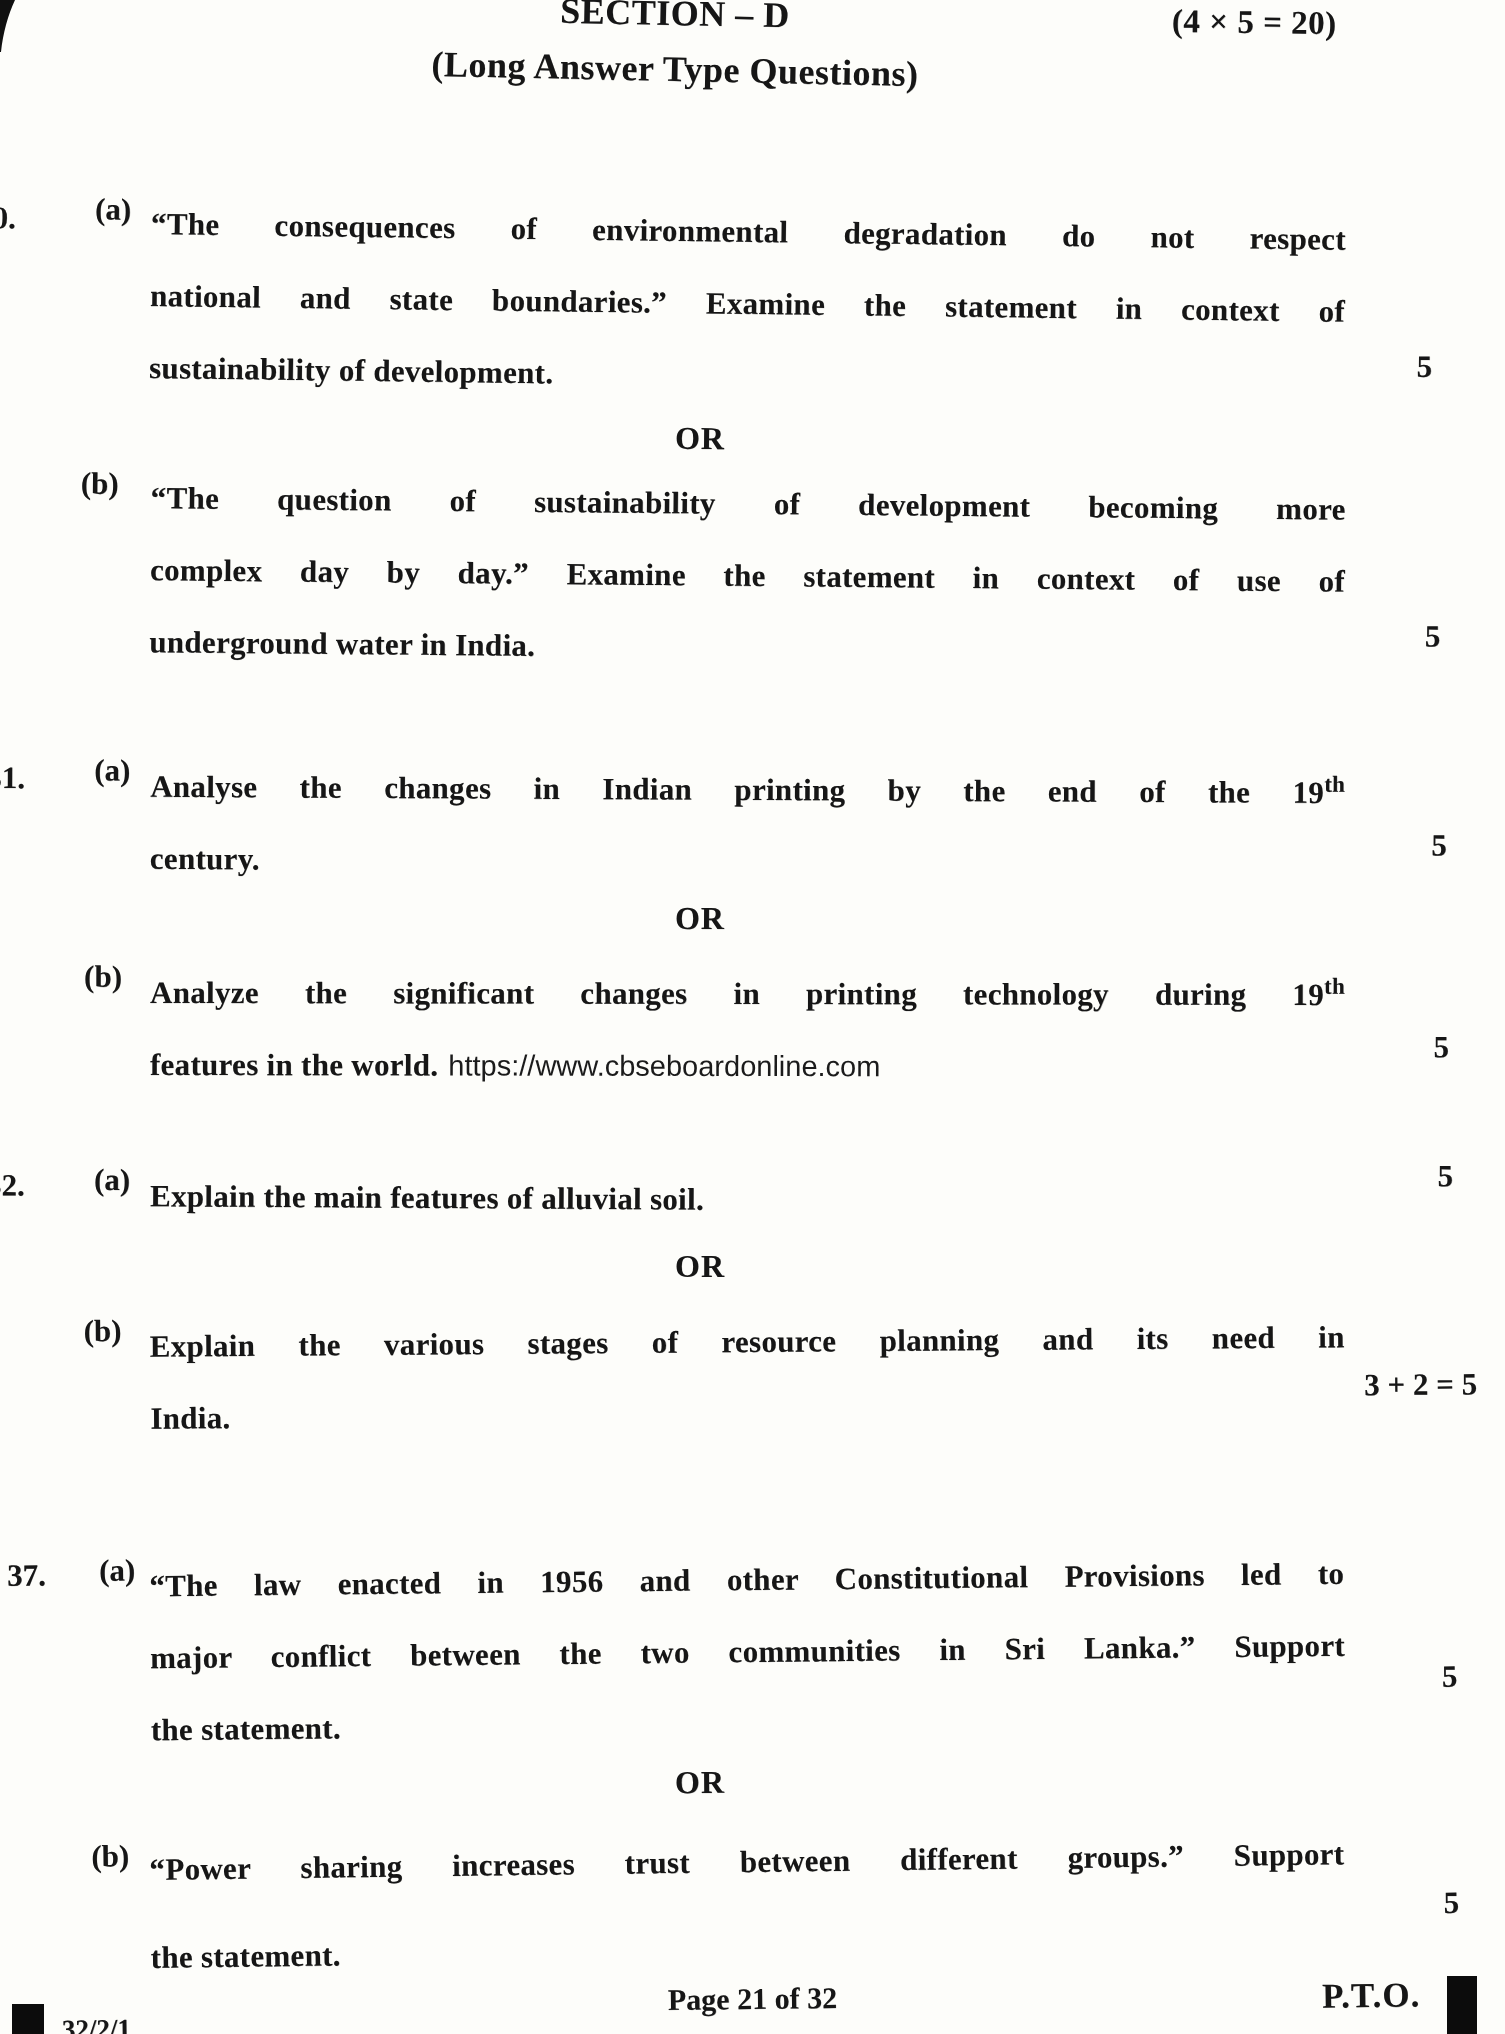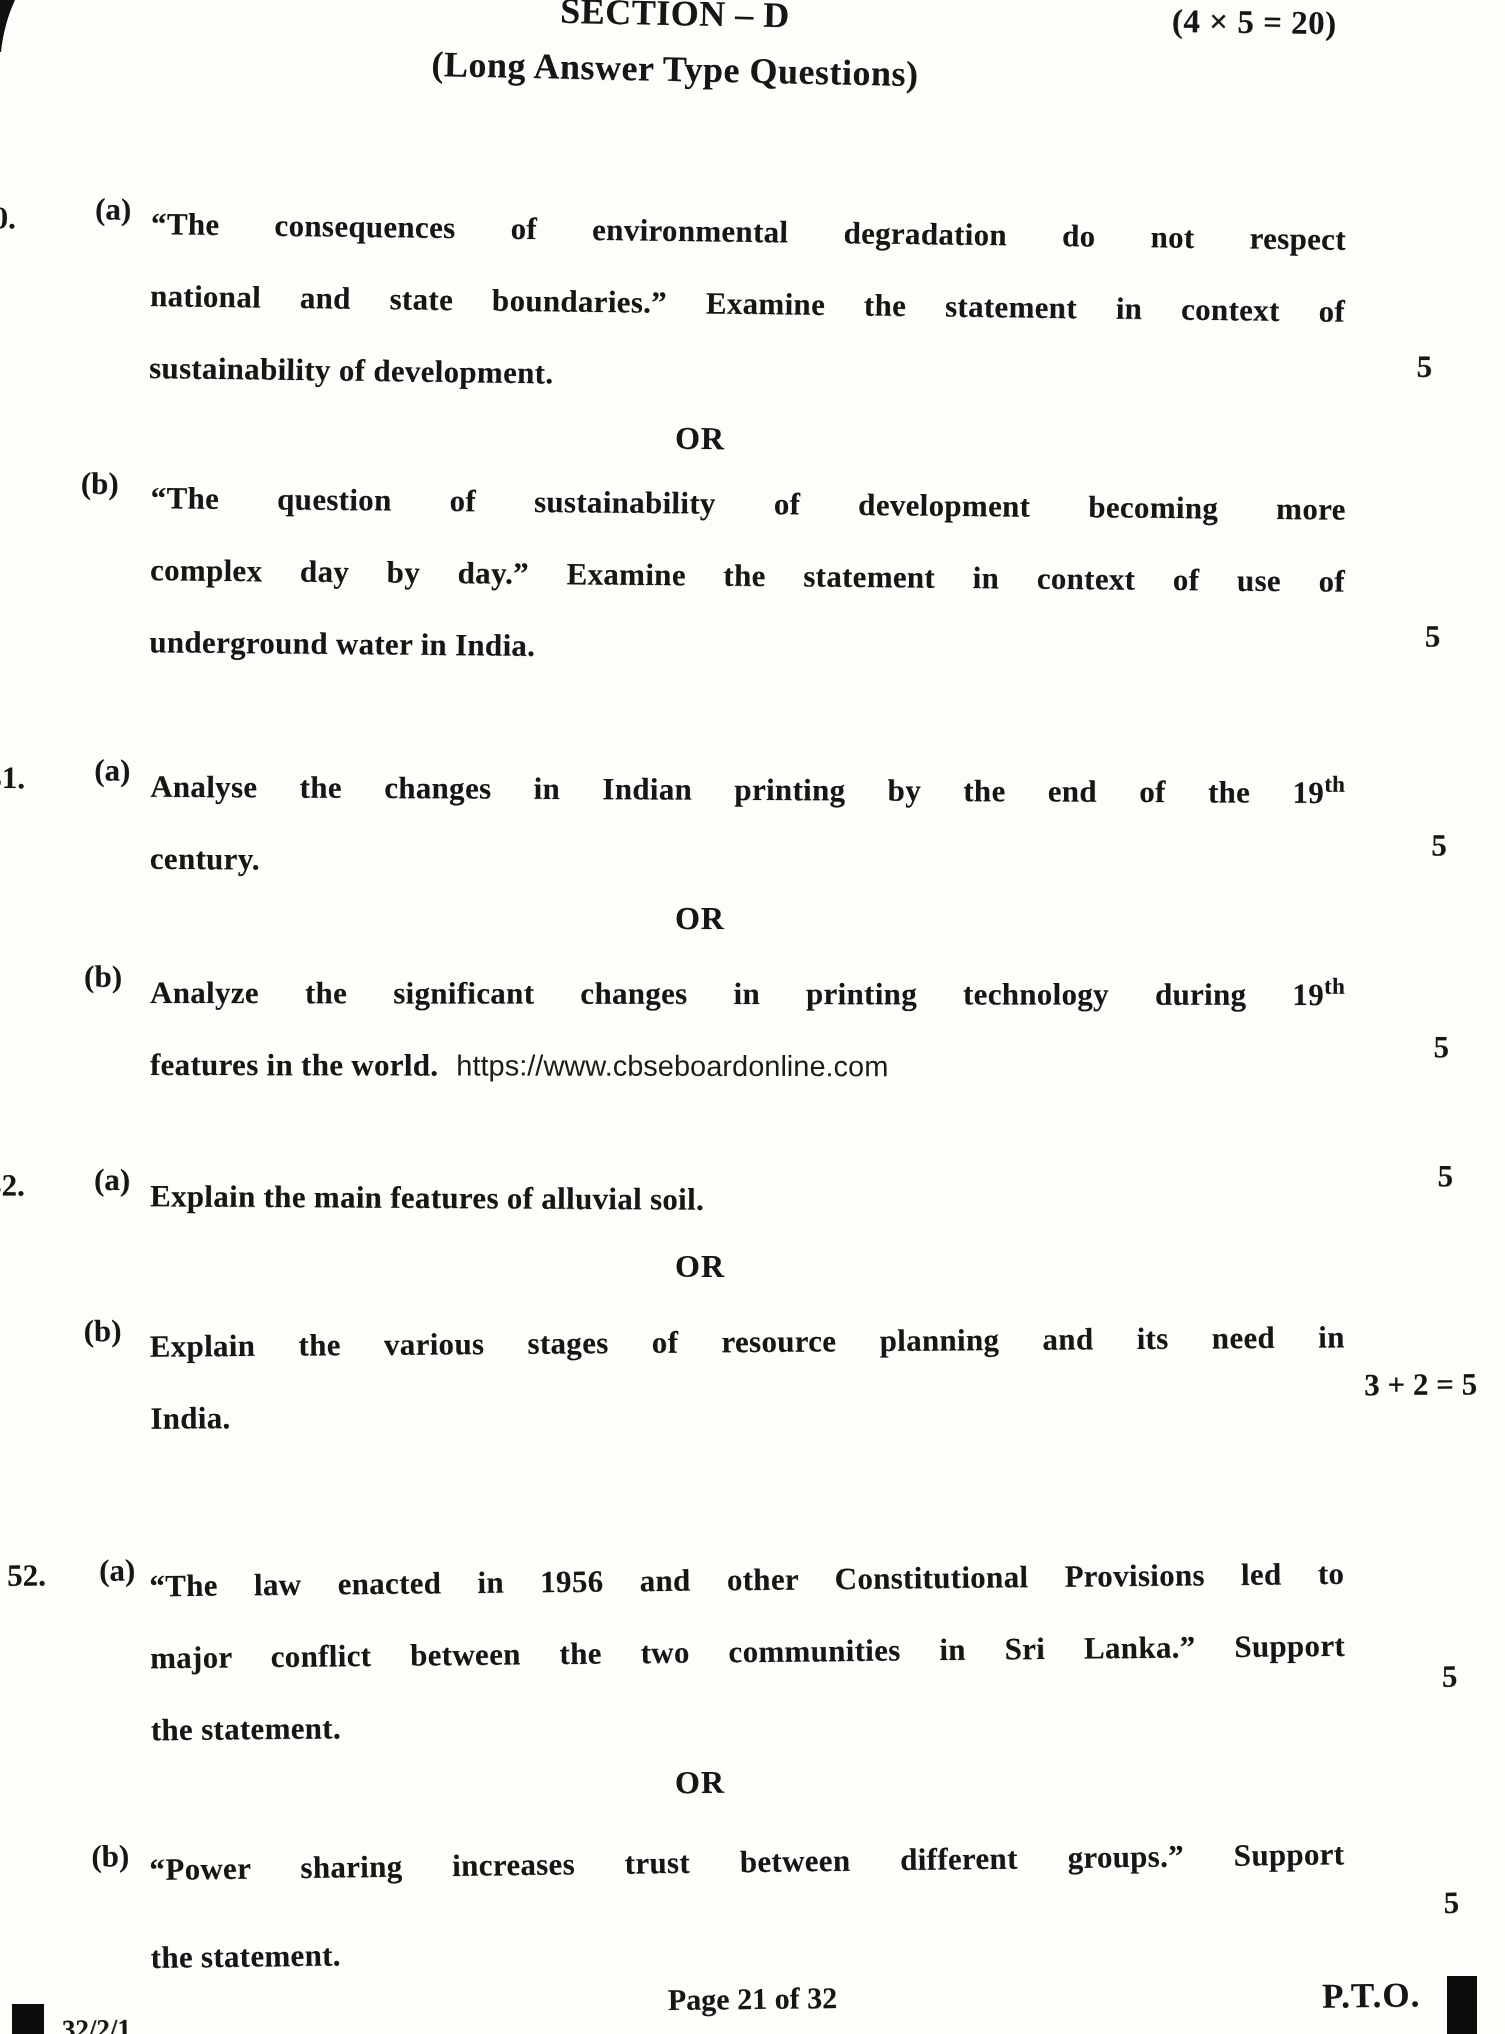--- a/index.html
+++ b/index.html
@@ -18,21 +18,21 @@
 
   .part { left:0; width:100%; }
   .qnum   { font-size:31px; }
   .plabel { font-size:31px; }
   .ptext  { margin-left:150px; width:1195px; }
   .pline  { height:72px; line-height:72px; font-size:31px; letter-spacing:0.3px; text-align:left; }
   .jline  { text-align:justify; text-align-last:justify; }
   .pmarks { font-size:31px; }
   .sup    { font-size:23px; line-height:0; vertical-align:super; }
   .url    { font-family:"Liberation Sans", sans-serif; font-weight:400; font-size:29px;
-            margin-left:18px; letter-spacing:0; text-shadow:none; color:#1b1b1b; }
+            margin-left:10px; letter-spacing:0; text-shadow:none; color:#1b1b1b; }
 
   .or-row { left:150px; width:1100px; text-align:center; font-size:32px; height:60px; line-height:60px; letter-spacing:1px; }
 
   .footer-page { left:0; width:1505px; text-align:center; font-size:30px; }
   .footer-pto  { font-size:35px; letter-spacing:1px; }
   .footer-code { font-size:27px; }
   .bar { background:#0c0c0c; }
 </style>
 </head>
 <body>
@@ -105,21 +105,21 @@
   <div class="part abs" style="top:1306px; transform:rotate(-0.45deg)">
     <span class="plabel abs" style="left:84px; top:2px">(b)</span>
     <div class="ptext">
       <div class="pline jline">Explain the various stages of resource planning and its need in</div>
       <div class="pline">India.</div>
     </div>
     <span class="pmarks abs" style="top:66px; right:28px">3 + 2 = 5</span>
   </div>
 
   <div class="part abs" style="top:1544px; transform:rotate(-0.6deg)">
-    <span class="qnum abs" style="left:8px; top:6px">52.</span>
+    <span class="qnum abs" style="left:8px; top:6px">37.</span>
     <span class="plabel abs" style="left:100px; top:2px">(a)</span>
     <div class="ptext">
       <div class="pline jline">“The law enacted in 1956 and other Constitutional Provisions led to</div>
       <div class="pline jline">major conflict between the two communities in Sri Lanka.” Support</div>
       <div class="pline">the statement.</div>
     </div>
     <span class="pmarks abs" style="top:122px; right:48px">5</span>
   </div>
 
   <div class="or-row abs" style="top:1752px; transform:rotate(-0.5deg)">OR</div>

